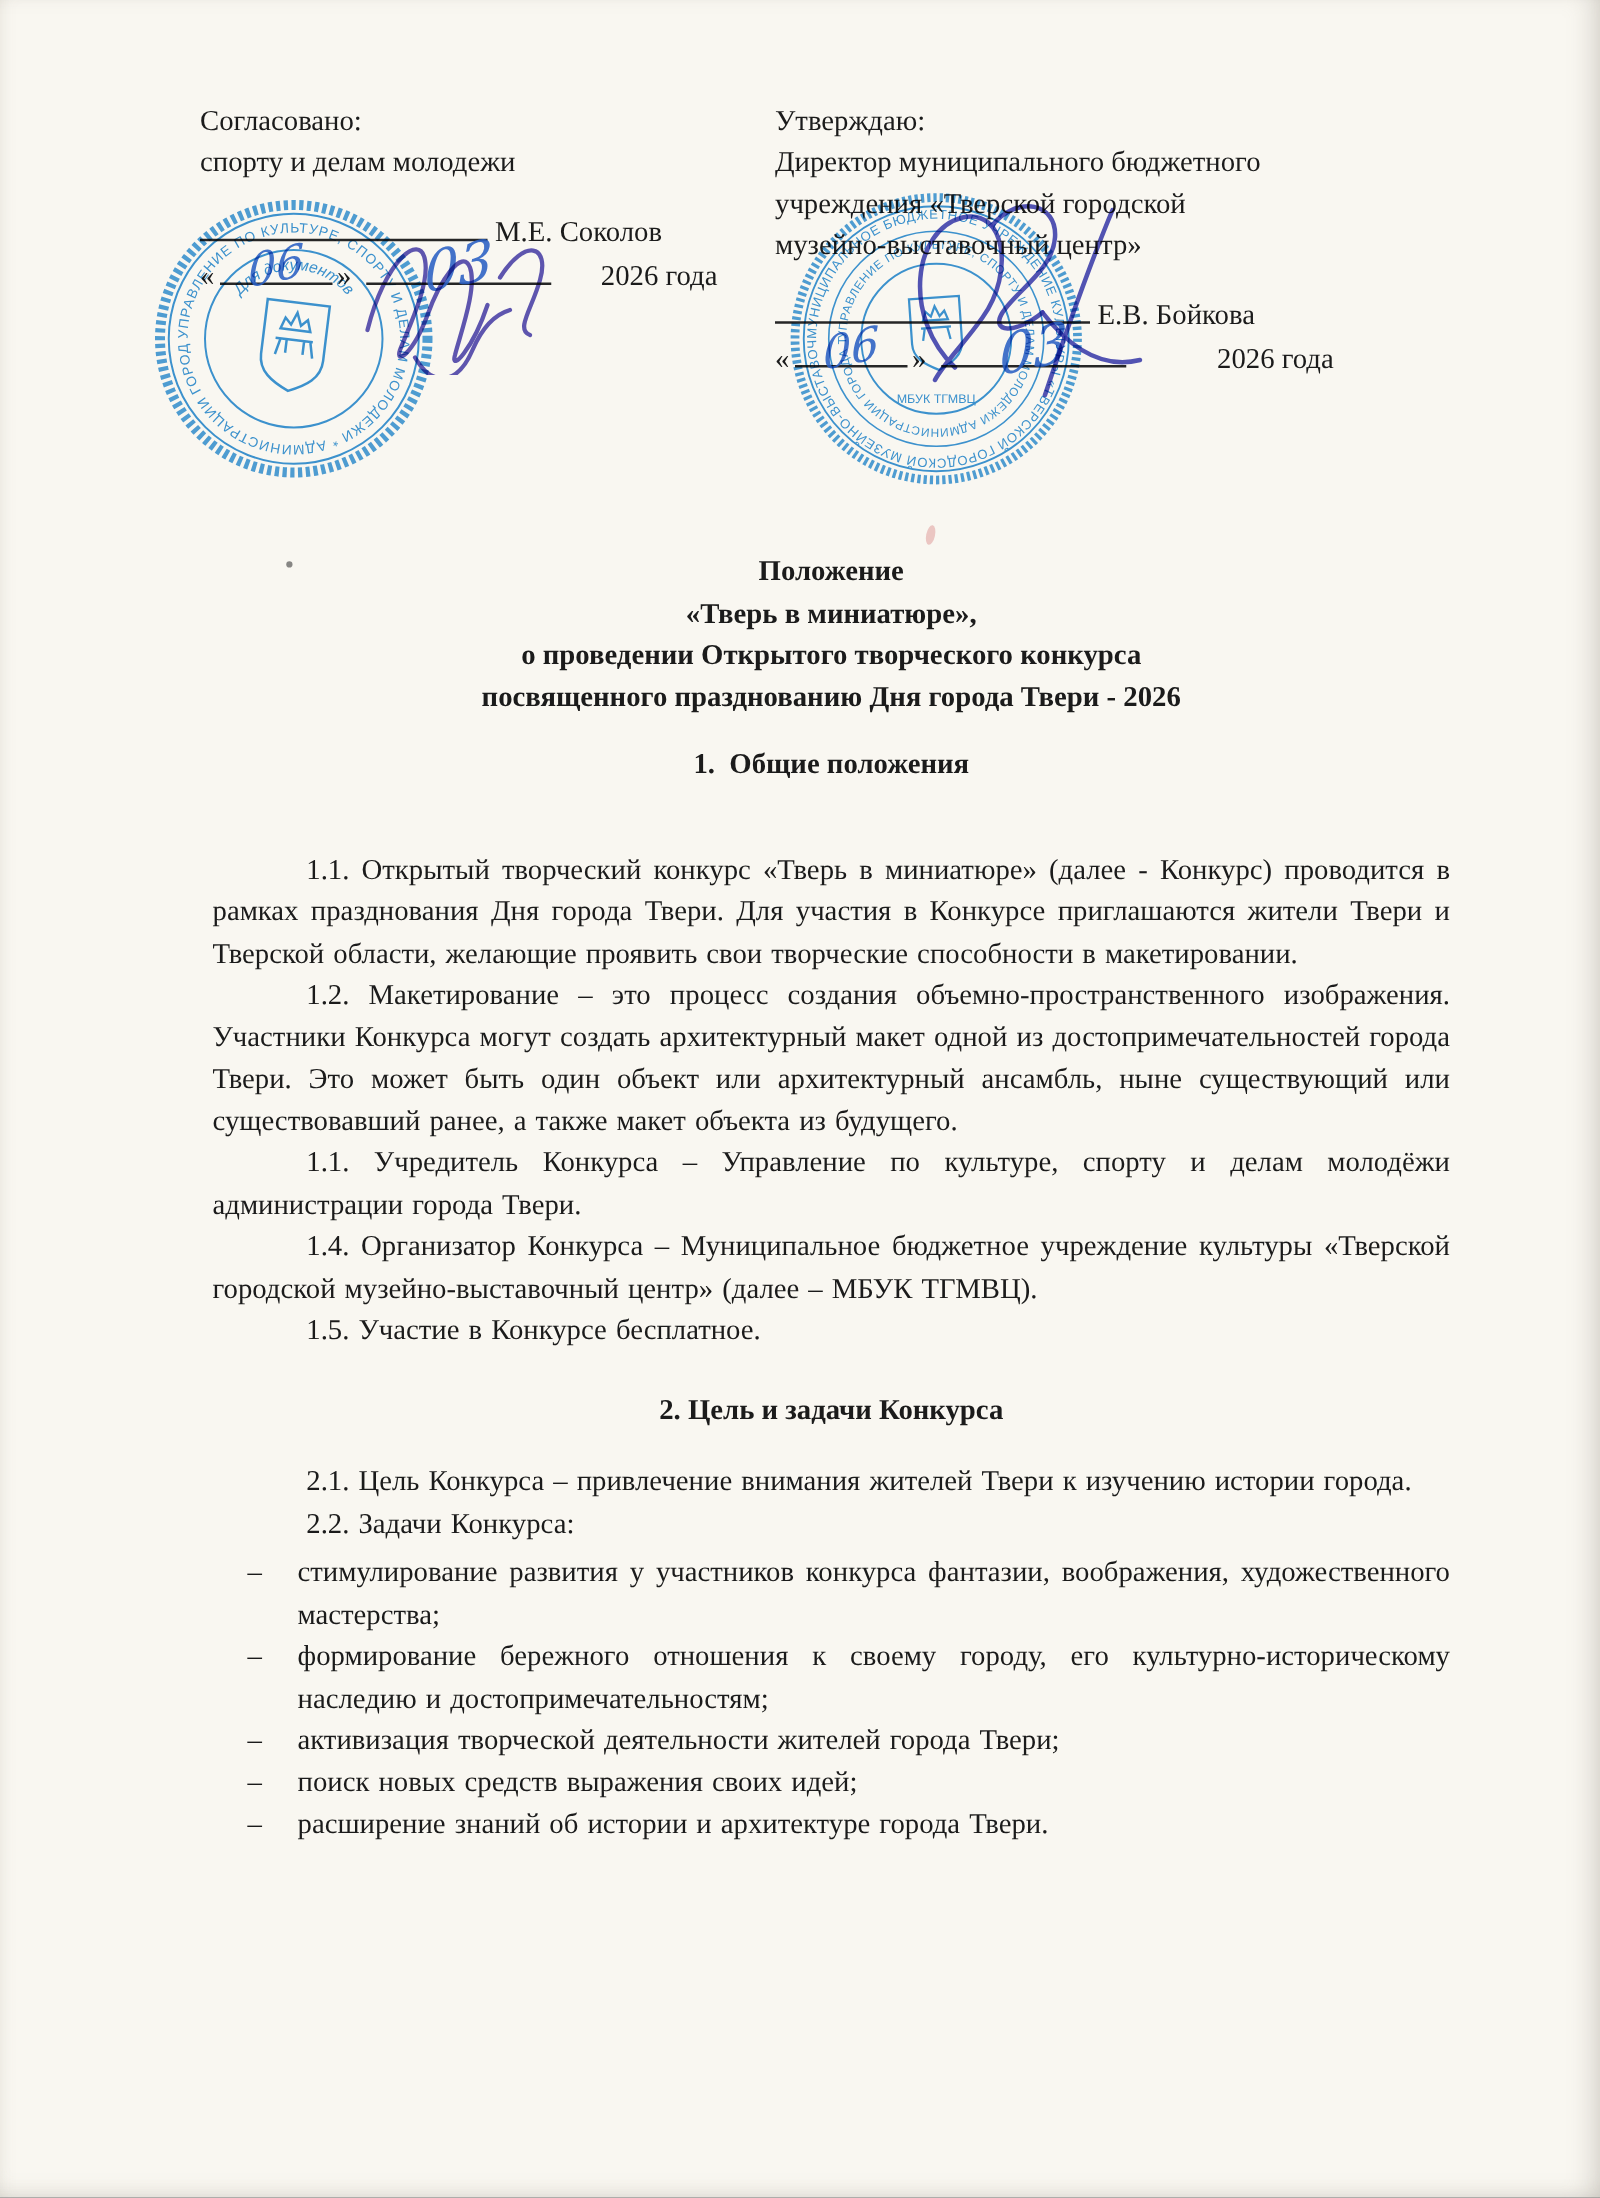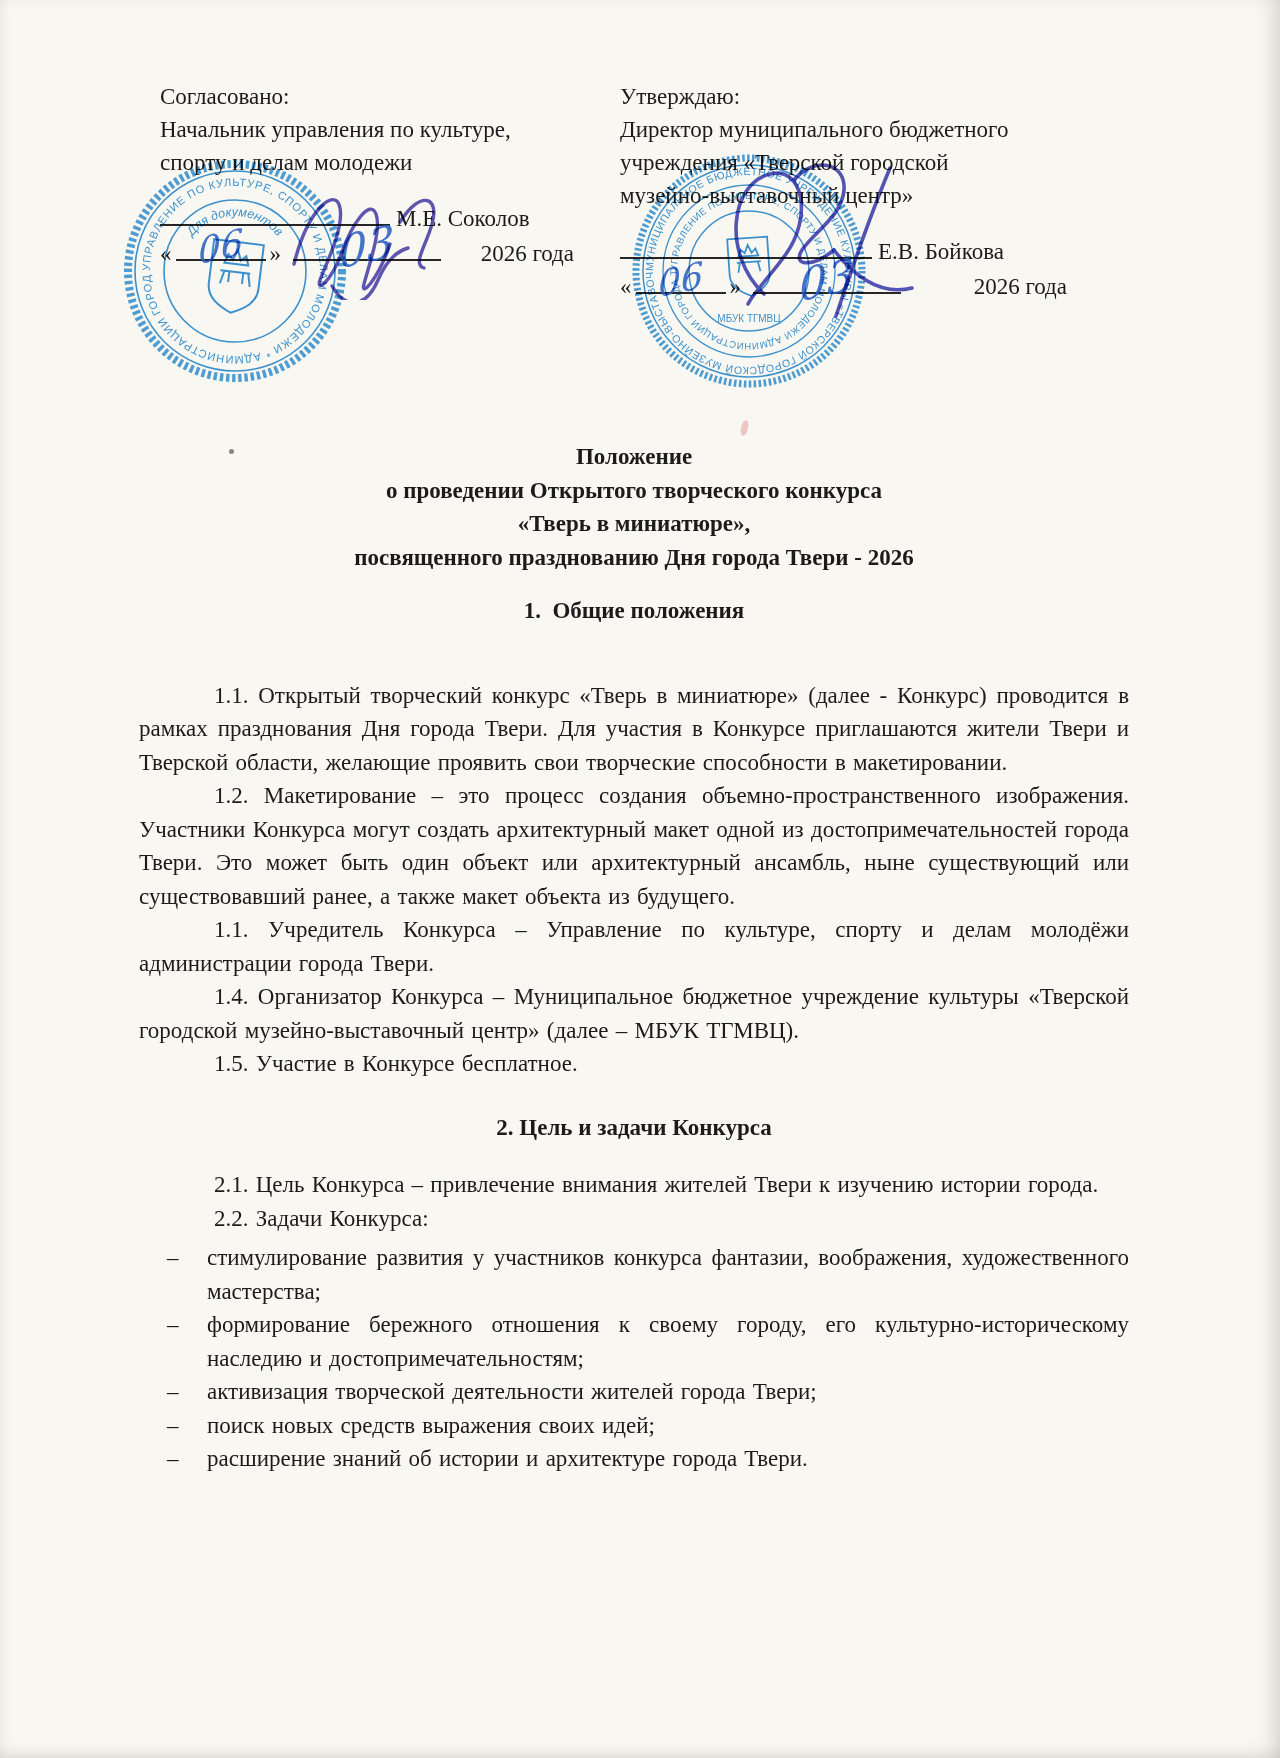--- a/index.html
+++ b/index.html
@@ -46,21 +46,21 @@
   .stamp-left  { left:122px; top:158px; }
   .stamp-right { left:628px; top:150px; }
   .sig-svg { position:absolute; mix-blend-mode:multiply; }
   .sig-svg path { fill:none; stroke-linecap:round; stroke-linejoin:round; }
   .sig-left  { left:282px; top:168px; }
   .sig-left path  { stroke:#4a41ae; stroke-width:3.4; opacity:.88; }
   .sig-right { left:694px; top:146px; }
   .sig-right path { stroke:#3c3db4; stroke-width:3.6; opacity:.88; }
 
   
-  .doc { position:absolute; left:139px; top:440px; width:990px; font-size:23px; line-height:33.5px; }
+  .doc { position:absolute; left:170px; top:440px; width:990px; font-size:23px; line-height:33.5px; }
   .title-line { text-align:center; font-weight:bold; }
   .h { text-align:center; font-weight:bold; }
   .h1 { margin-top:20px; }
   .h2 { margin-top:30px; }
   .p { text-align:justify; text-indent:75px; word-spacing:1.5px; }
   .p-first { margin-top:51px; }
   .p21 { margin-top:24px; }
   .bullets { margin-top:6px; }
   .bullet { display:flex; margin-left:28px; }
   .dash { flex:0 0 40px; }
@@ -69,21 +69,20 @@
   .speck { position:absolute; left:229px; top:449px; width:5px; height:5px; border-radius:50%; background:#4a4a4a; opacity:.65; }
   .smudge { position:absolute; left:741px; top:420px; width:7px; height:16px; border-radius:50%; background:#d98a8a; opacity:.45; transform:rotate(12deg); }
 </style>
 </head>
 <body>
 
 <div class="page">
 
   <div class="approve approve-left">
     <div>Согласовано:</div>
-    <div>Начальник управления по культуре,</div>
     <div>спорту и делам молодежи</div>
     <div class="sig-row">
       <span class="sig-line"></span><span class="sig-name">М.Е. Соколов</span>
     </div>
     <div class="date-row">
       <span>«</span>
         <span class="d-line d-day">
           <span class="hand hand-day">06</span>
         </span>
         <span>»</span>
@@ -174,22 +173,22 @@
     <path d="M100 34 C 120 10, 152 16, 150 44 C 148 70, 120 86, 108 104 C 98 120, 118 122, 140 104"></path>
     <path d="M140 104 C 160 130, 186 150, 218 142"></path>
     <path d="M196 22 C 176 70, 158 122, 142 170"></path>
   </svg>
 
   <div class="speck"></div>
   <div class="smudge"></div>
 
   <div class="doc">
     <div class="title-line">Положение</div>
+    <div class="title-line">«Тверь в миниатюре»,</div>
     <div class="title-line">о проведении Открытого творческого конкурса</div>
-    <div class="title-line">«Тверь в миниатюре»,</div>
     <div class="title-line">посвященного празднованию Дня города Твери - 2026</div>
 
     <div class="h h1">1.&nbsp; Общие положения</div>
     <div class="p p-first">1.1. Открытый творческий конкурс «Тверь в миниатюре» (далее - Конкурс) проводится в рамках празднования Дня города Твери. Для участия в Конкурсе приглашаются жители Твери и Тверской области, желающие проявить свои творческие способности в макетировании.</div>
     <div class="p">1.2. Макетирование – это процесс создания объемно-пространственного изображения. Участники Конкурса могут создать архитектурный макет одной из достопримечательностей города Твери. Это может быть один объект или архитектурный ансамбль, ныне существующий или существовавший ранее, а также макет объекта из будущего.</div>
     <div class="p">1.1. Учредитель Конкурса – Управление по культуре, спорту и делам молодёжи администрации города Твери.</div>
     <div class="p">1.4. Организатор Конкурса – Муниципальное бюджетное учреждение культуры «Тверской городской музейно-выставочный центр» (далее – МБУК ТГМВЦ).</div>
     <div class="p">1.5. Участие в Конкурсе бесплатное.</div>
 
     <div class="h h2">2. Цель и задачи Конкурса</div>

